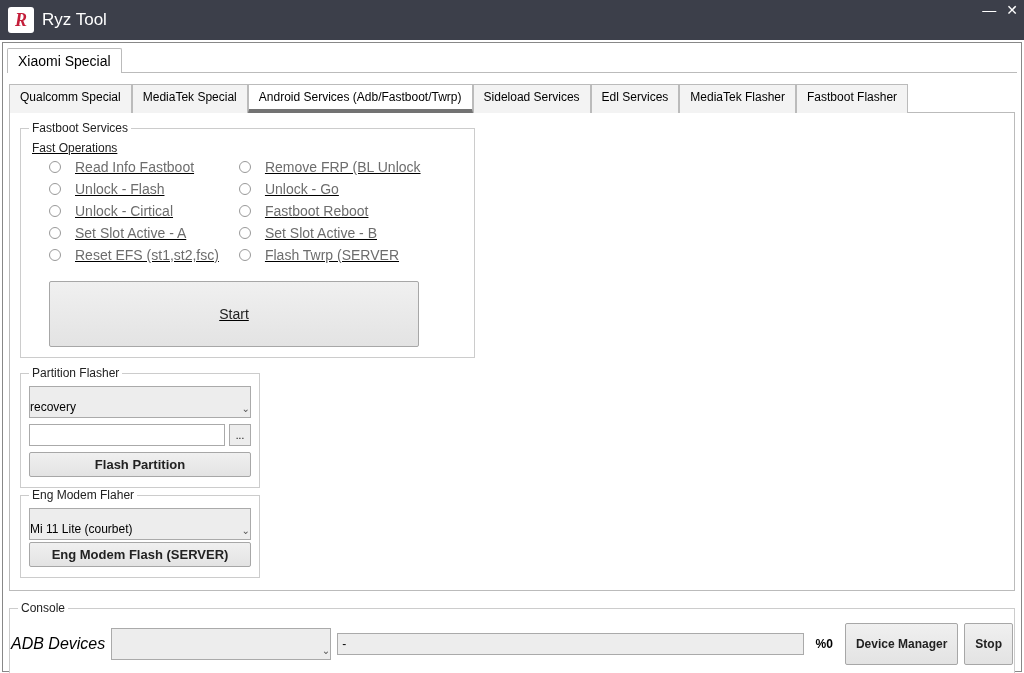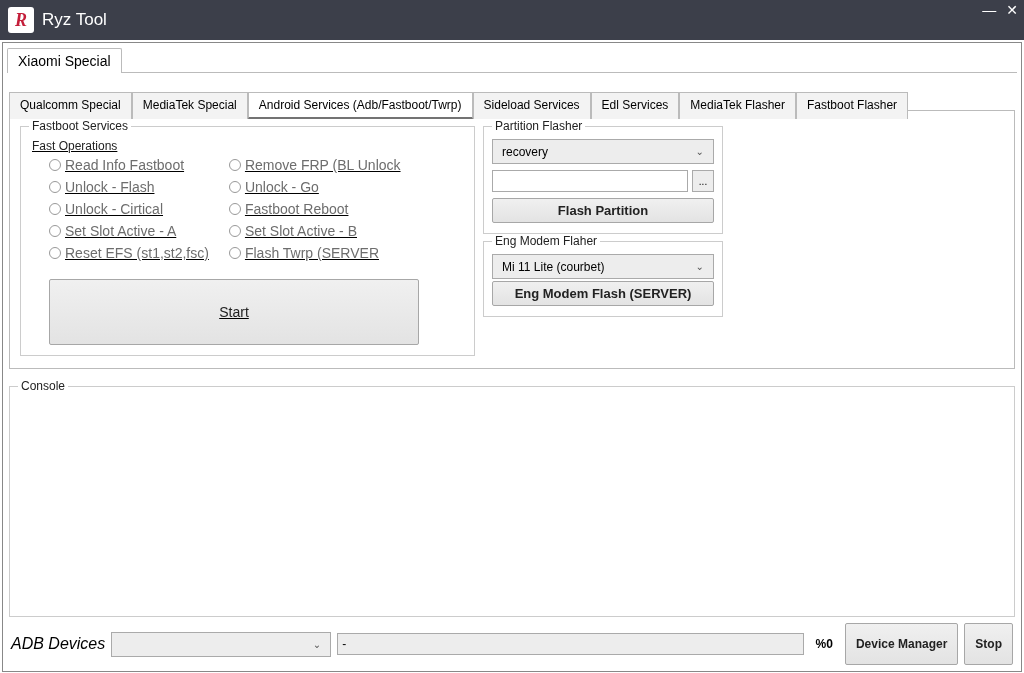--- a/index.html
+++ b/index.html
@@ -6,37 +6,37 @@
 body { font-family: "Segoe UI", Tahoma, sans-serif; font-size: 12px; background: #fff; width: 1024px; height: 673px; overflow: hidden; }
 .titlebar { background: #3c3f4a; height: 40px; display: flex; align-items: center; padding: 0 8px; color: #fff; position: relative; }
 .titlebar .logo { width: 26px; height: 26px; background: #fff; border-radius: 3px; display: flex; align-items: center; justify-content: center; margin-right: 8px; color: #c41e3a; font-weight: bold; font-style: italic; font-size: 18px; font-family: Georgia, serif; }
 .titlebar .title { font-size: 17px; font-weight: 400; }
 .titlebar .win-controls { position: absolute; right: 6px; top: 2px; display: flex; gap: 10px; font-size: 14px; }
 .win-controls span { cursor: pointer; }
 .outer { border: 1px solid #888; margin: 2px; height: 630px; display: flex; flex-direction: column; background: #fff; padding: 4px 4px 0 4px; }
 .main-tab-row { display: flex; border-bottom: 1px solid #bbb; position: relative; }
 .main-tab { border: 1px solid #bbb; border-bottom: none; background: #fff; padding: 4px 10px; font-size: 14px; position: relative; top: 1px; border-radius: 2px 2px 0 0; }
 .sub-tabs { display: flex; border-bottom: 1px solid #bbb; margin-top: 8px; flex-wrap: nowrap; }
-.sub-tab { border: 1px solid #bbb; border-bottom: none; background: #f3f3f3; padding: 5px 10px; font-size: 12px; position: relative; top: 9px; cursor: pointer; white-space: nowrap; }
-.sub-tab.active { background: #fff; border-bottom: 2px solid #737373; }
+.sub-tab { border: 1px solid #bbb; border-bottom: none; background: #f3f3f3; padding: 5px 10px; font-size: 12px; position: relative; top: 1px; cursor: pointer; white-space: nowrap; }
+.sub-tab.active { background: #fff; border-bottom: 4px solid #737373; }
 .tab-content { border: 1px solid #bbb; border-top: none; padding: 8px 10px 12px 10px; background: #fff; }
-.row-panels { display: flex; gap: 8px; align-items: flex-start; }
+.row-panels { display: flex; gap: 8px; align-items: flex-start; flex-direction: column; }
 fieldset { border: 1px solid #ccc; padding: 6px 8px 10px 8px; font-size: 12px; }
 fieldset legend { padding: 0 3px; color: #222; font-size: 12px; }
 .fastboot-fs { width: 455px; }
 .inner-fs { border: 1px solid #ccc; padding: 4px 8px 10px 8px; margin-top: 0; text-decoration: underline; }
 .radio-cols { display: flex; gap: 20px; margin: 4px 0 18px 20px; }
 .radio-col { display: flex; flex-direction: column; gap: 6px; }
-.radio-item { display: flex; align-items: center; gap: 4px; color: #6d6d6d; font-size: 14px; }
+.radio-item { display: flex; align-items: center; gap: 14px; color: #6d6d6d; font-size: 14px; }
 .radio-dot { width: 12px; height: 12px; border: 1px solid #999; border-radius: 50%; display: inline-block; background: #fff; }
 .btn { background: linear-gradient(#f0f0f0,#e3e3e3); border: 1px solid #a7a7a7; border-radius: 2px; padding: 5px 8px; font-size: 13px; text-align: center; cursor: pointer; color: #222; }
 .start-btn { width: 370px; margin-left: 20px; padding: 24px; font-size: 14px; }
 .partition-fs { width: 240px; }
 .mid-col { display: flex; flex-direction: column; gap: 0; }
-.select { border: 1px solid #aaa; background: #ededed; padding: 3px 9px; font-size: 12px; height: 25px; width: 100%; position: relative; display: flex; align-items: center; justify-content: space-between; cursor: pointer; }
+.select { border: 1px solid #aaa; background: #ededed; padding: 3px 0; font-size: 12px; height: 32px; width: 100%; position: relative; display: flex; align-items: flex-end; justify-content: space-between; cursor: pointer; }
 .select .caret { font-size: 10px; color: #555; }
 .file-row { display: flex; gap: 4px; }
 .file-input { border: 1px solid #aaa; background: #fff; height: 22px; flex: 1; }
 .browse-btn { width: 22px; height: 22px; border: 1px solid #aaa; background: #ededed; display: flex; align-items: center; justify-content: center; font-size: 10px; cursor: pointer; }
 .wide-btn { width: 100%; font-size: 13px; font-weight: 600; padding: 4px; }
 .eng-fs { width: 240px; }
 .twrp-fs { width: 240px; }
 .twrp-fs .btn { width: 100%; margin-bottom: 6px; font-weight: 600; }
 .console-fs { margin-top: 10px; flex: 1; background: #fff; }
 .bottom-bar { display: flex; align-items: center; gap: 6px; padding: 6px 4px; border-top: 0; margin-top: auto; }

